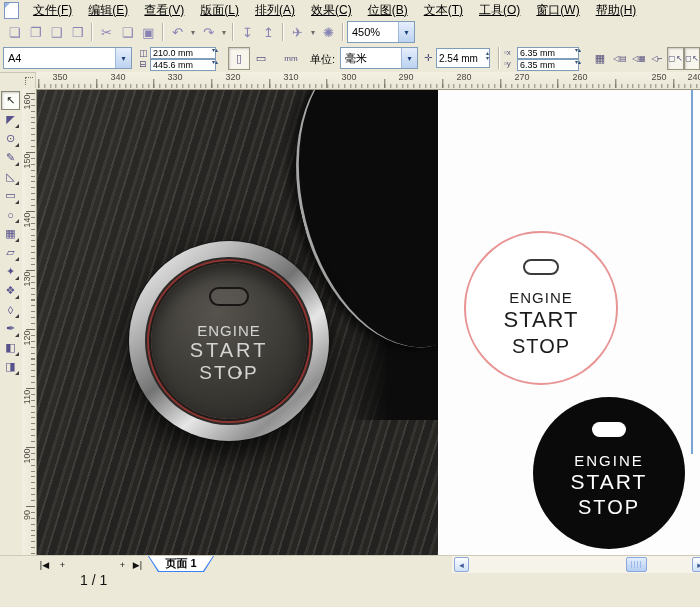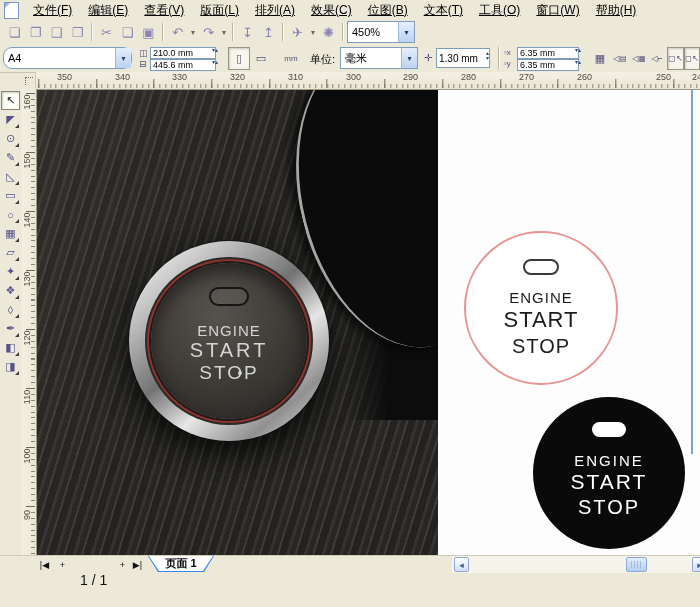--- a/index.html
+++ b/index.html
@@ -27,21 +27,21 @@
   .pbtn{position:absolute;width:20px;height:21px;border:1px solid #ece9d8;display:flex;align-items:center;justify-content:center;font-size:11px;color:#55507e;}
   .pbtn.pressed{background:#f7f5ec;border:1px solid #9a9684;box-shadow:inset 1px 1px 2px rgba(0,0,0,.18);}
   .plabel{position:absolute;font-size:11px;color:#000;}
   .psep{position:absolute;width:1px;height:22px;top:3px;background:#b9b5a3;border-right:1px solid #fdfcf7;}
   
   .hruler{left:36px;top:72px;width:664px;height:17px;background:linear-gradient(#f3f0e3,#e9e6d6);}
   .hticks-min{position:absolute;left:0;right:0;bottom:1px;height:4px;
       background:repeating-linear-gradient(to right,#8a8678 0 1px,transparent 1px 5.77px);background-position-x:2.3px;}
   .hticks-maj{position:absolute;left:0;right:0;bottom:1px;height:9px;
       background:repeating-linear-gradient(to right,#6e6a5c 0 1px,transparent 1px 57.7px);background-position-x:2.3px;}
-  .hlabel{position:absolute;top:0;width:24px;text-align:right;font-size:9px;color:#4d4a3e;}
+  .hlabel{position:absolute;top:0;width:24px;text-align:center;font-size:9px;color:#4d4a3e;}
   .vruler{left:22px;top:89px;width:14px;height:466px;background:linear-gradient(90deg,#f3f0e3,#e9e6d6);}
   .vticks-min{position:absolute;top:0;bottom:0;right:1px;width:4px;
       background:repeating-linear-gradient(to bottom,#8a8678 0 1px,transparent 1px 5.9px);background-position-y:4px;}
   .vticks-maj{position:absolute;top:0;bottom:0;right:1px;width:9px;
       background:repeating-linear-gradient(to bottom,#6e6a5c 0 1px,transparent 1px 59px);background-position-y:4px;}
   .vlabel{position:absolute;left:-5px;width:20px;text-align:center;font-size:9px;color:#4d4a3e;transform:rotate(-90deg);}
   .origin-btn{left:22px;top:73px;width:13px;height:15px;background:#ece9d8;border-right:1px solid #cfcbb8;}
   .origin-btn::after{content:"";position:absolute;left:3px;top:4px;width:7px;height:7px;border-left:1px dotted #6e6a5c;border-top:1px dotted #6e6a5c;}
   
   .toolbox{left:0;top:89px;width:21px;height:466px;background:#ece9d8;display:flex;flex-direction:column;align-items:center;padding-top:2px;box-sizing:border-box;}
@@ -152,21 +152,21 @@
     <span class="tbtn small">▾</span>
     <span class="tbtn">✺</span>
     <span class="vsep"></span>
     <div class="combo" style="width:66px">
       <span class="cval">450%</span>
       <span class="carrow">▾</span>
     </div>
   </div>
 
   <div class="abs propbar">
-    <div class="combo" style="position:absolute;left:3px;top:3px;width:127px;border-radius:9px;">
+    <div class="combo" style="position:absolute;left:3px;top:3px;width:127px;">
       <span class="cval">A4</span>
       <span class="carrow">▾</span>
     </div>
     <span class="plabel" style="left:139px;top:4px;font-size:9px;color:#55507e;">◫</span>
     <div class="pfield" style="left:150px;top:3px;width:60px;height:10px;">
       <span>210.0 mm</span>
     </div>
     <span class="spin" style="left:212px;top:4px;">▾▴</span>
     <span class="plabel" style="left:139px;top:15px;font-size:9px;color:#55507e;">⊟</span>
     <div class="pfield" style="left:150px;top:15px;width:60px;height:10px;">
@@ -182,21 +182,21 @@
     <div class="pbtn" style="left:278px;top:3px;width:24px;font-size:8px;">
       <span>mm</span>
     </div>
     <span class="plabel" style="left:310px;top:8px;">单位:</span>
     <div class="combo" style="position:absolute;left:340px;top:3px;width:76px;">
       <span class="cval">毫米</span>
       <span class="carrow">▾</span>
     </div>
     <span class="plabel" style="left:424px;top:8px;font-size:10px;color:#55507e;">✛</span>
     <div class="pfield" style="left:436px;top:4px;width:48px;height:18px;font-size:10px;">
-      <span>1.30 mm</span>
+      <span>2.54 mm</span>
     </div>
     <span class="spin" style="left:486px;top:7px;">▴<br>▾</span>
     <div class="psep" style="left:498px;"></div>
     <span class="plabel" style="left:504px;top:4px;font-size:8px;color:#55507e;">▫x</span>
     <div class="pfield" style="left:517px;top:3px;width:56px;height:10px;">
       <span>6.35 mm</span>
     </div>
     <span class="spin" style="left:575px;top:4px;">▾▴</span>
     <span class="plabel" style="left:504px;top:15px;font-size:8px;color:#55507e;">▫y</span>
     <div class="pfield" style="left:517px;top:15px;width:56px;height:10px;">

